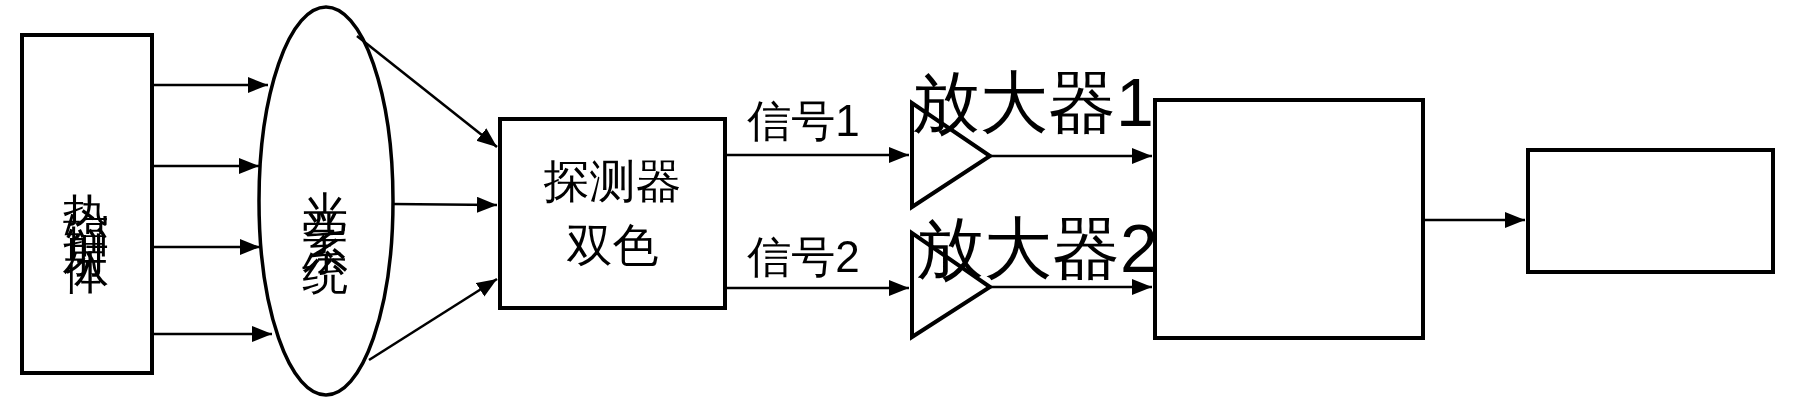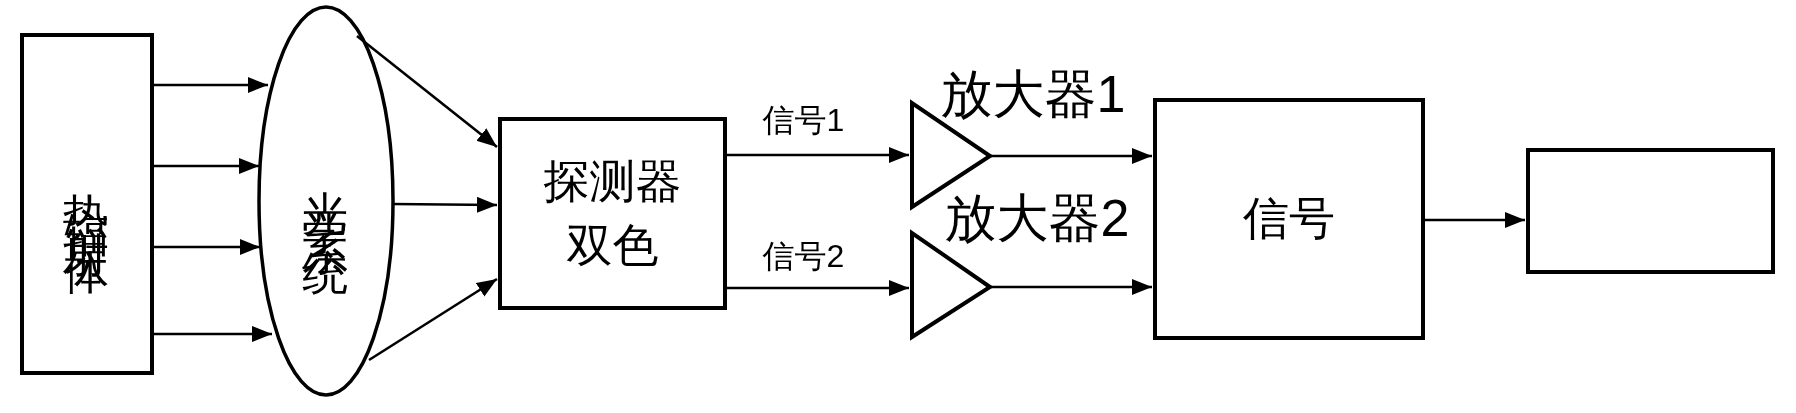--- a/index.html
+++ b/index.html
@@ -29,22 +29,22 @@
   }
   .vtext {
     writing-mode: vertical-rl;
     text-orientation: upright;
     letter-spacing: 19px;
     font-size: 46px;
     line-height: 1;
     padding-bottom: 19px; 
   }
   .node-text { font-size: 46px; line-height: 1.38; flex-direction: column; }
-  .edge-label { font-size: 32px; line-height: 1.1; }
-  .amp-label { font-size: 52px; line-height: 1.1; }
+  .edge-label { font-size: 44px; line-height: 1.1; }
+  .amp-label { font-size: 68px; line-height: 1.1; margin-top: 7px; }
 </style>
 </head>
 <body>
 
 <div class="canvas">
 
   <svg class="layer" width="1796" height="413" viewBox="0 0 1796 413">
     <defs>
       <marker id="arrow" markerUnits="userSpaceOnUse" markerWidth="22" markerHeight="18" refX="20" refY="8" orient="auto">
         <path class="ah" d="M0,0 L20,8 L0,16 Z"></path>
@@ -80,25 +80,24 @@
   <div class="label vtext" style="left:22px; top:35px; width:130px; height:338px;">热辐射体</div>
 
   <div class="label vtext" style="left:259px; top:7px; width:134px; height:388px;">光学系统</div>
 
   <div class="label node-text" style="left:500px; top:119px; width:225px; height:189px;">
     <span>探测器</span>
     <span>双色</span>
   </div>
 
   <div class="label node-text" style="left:1155px; top:100px; width:268px; height:238px;">
-    <span>信号</span>
   </div>
 
 
   <div class="label edge-label" style="left:731px; top:93px; width:145px; height:56px;">信号1</div>
 
   <div class="label edge-label" style="left:731px; top:229px; width:145px; height:56px;">信号2</div>
 
   <div class="label amp-label" style="left:926px; top:67px; width:214px; height:56px;">放大器1</div>
 
-  <div class="label amp-label" style="left:930px; top:191px; width:214px; height:56px;">放大器2</div>
+  <div class="label amp-label" style="left:930px; top:213px; width:214px; height:56px;">放大器2</div>
 
 </div>
 
 </body></html>

